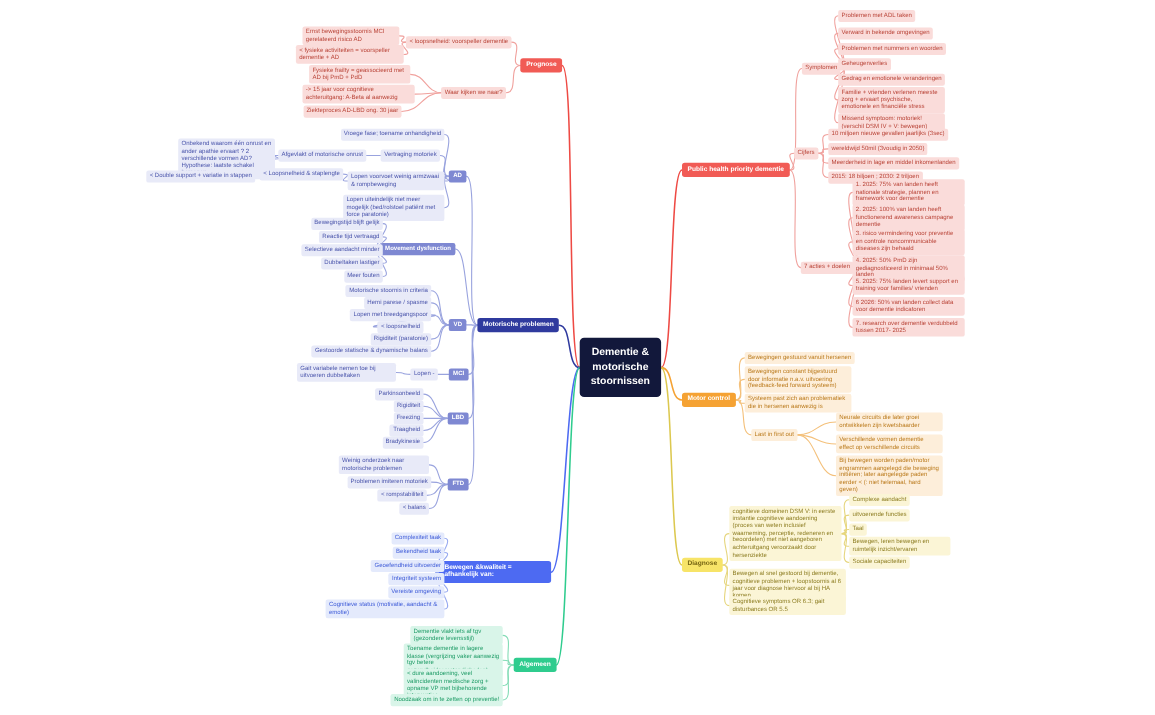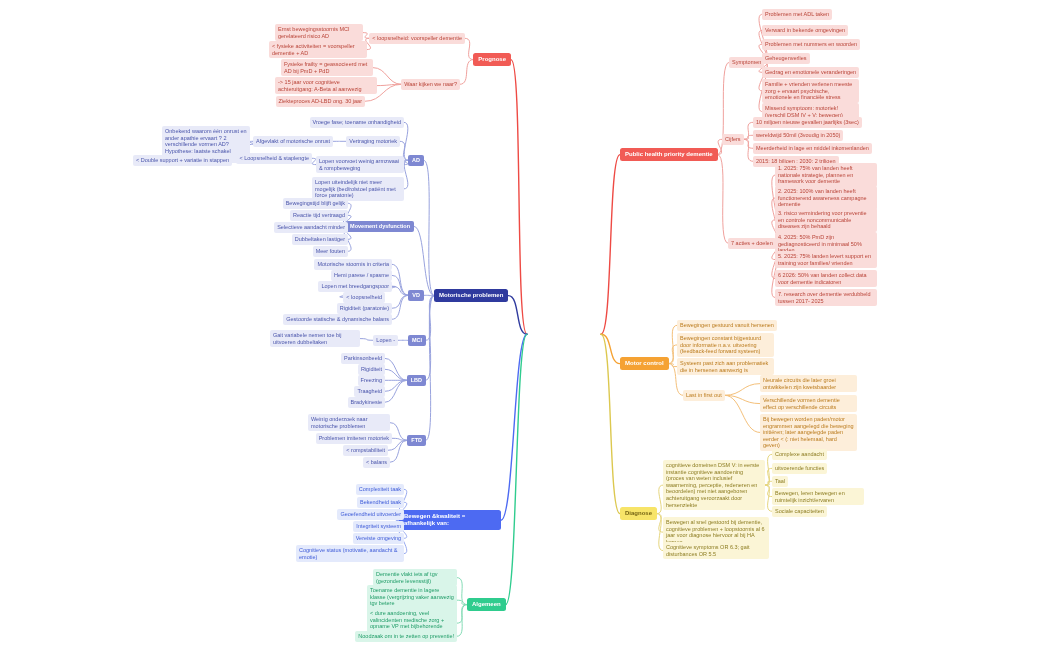--- a/index.html
+++ b/index.html
@@ -135,20 +135,21 @@
       <path d="M 765 485.078125 C 777 485.078125, 760 511.296875, 772 511.296875" stroke="#e6d67e" stroke-width="1" stroke-linecap="round" fill="none"></path>
       <path d="M 657.015625 513.59375 C 669.015625 513.59375, 651 532.1875, 663 532.1875" stroke="#e6d67e" stroke-width="1" stroke-linecap="round" fill="none"></path>
       <path d="M 657.015625 513.59375 C 669.015625 513.59375, 651 550.59375, 663 550.59375" stroke="#e6d67e" stroke-width="1" stroke-linecap="round" fill="none"></path>
       <path d="M 527 334.21875 C 515 334.21875, 517.6875 604.59375, 505.6875 604.59375" stroke="#2fcc8e" stroke-width="1.4" stroke-linecap="round" fill="none"></path>
       <path d="M 467 604.59375 C 455 604.59375, 469 577.59375, 457 577.59375" stroke="#84dcb6" stroke-width="1" stroke-linecap="round" fill="none"></path>
       <path d="M 467 604.59375 C 455 604.59375, 469 600.1875, 457 600.1875" stroke="#84dcb6" stroke-width="1" stroke-linecap="round" fill="none"></path>
       <path d="M 467 604.59375 C 455 604.59375, 469 623.1875, 457 623.1875" stroke="#84dcb6" stroke-width="1" stroke-linecap="round" fill="none"></path>
       <path d="M 467 604.59375 C 455 604.59375, 469 636.296875, 457 636.296875" stroke="#84dcb6" stroke-width="1" stroke-linecap="round" fill="none"></path>
     </svg>
 
+  <div class="node central" id="central" style="left:527px;top:307px;">Dementie &amp; motorische stoornissen</div>
 
   <div class="branch br-red">
     <div class="node label" id="prognose" style="right:539px;top:53px;">Prognose</div>
     <div class="node leaf" id="p-speed" style="right:585px;top:33px;">&lt; loopsnelheid: voorspeller dementie</div>
     <div class="node leaf wrap" id="p-ernst" style="right:687px;top:24px;width:88px;">Ernst bewegingsstoornis MCI gerelateerd risico AD</div>
     <div class="node leaf wrap" id="p-fysiek" style="right:683px;top:41px;width:98px;">&lt; fysieke activiteiten = voorspeller dementie + AD</div>
     <div class="node leaf" id="p-waar" style="right:590px;top:79px;">Waar kijken we naar?</div>
     <div class="node leaf wrap" id="p-frailty" style="right:677px;top:59px;width:92px;">Fysieke frailty = geassocieerd met AD bij PmD + PdD</div>
     <div class="node leaf wrap" id="p-abeta" style="right:673px;top:77px;width:102px;">-&gt; 15 jaar voor cognitieve achteruitgang: A-Beta al aanwezig</div>
     <div class="node leaf" id="p-ziekte" style="right:685px;top:96px;">Ziekteproces AD-LBD ong. 30 jaar</div>

